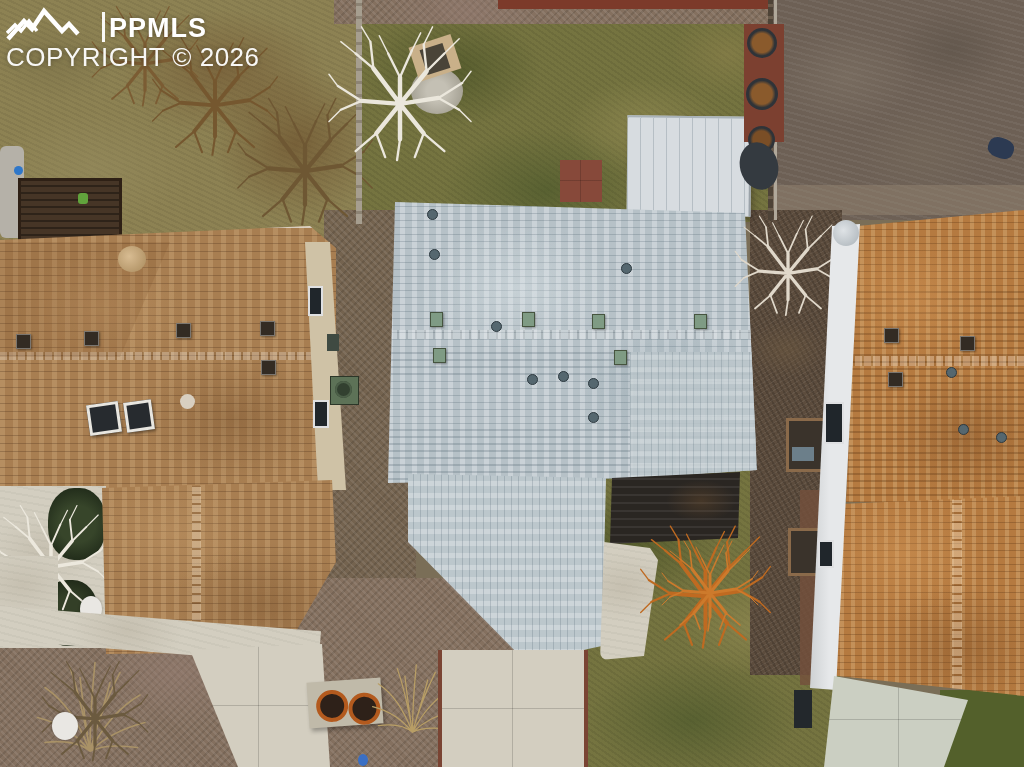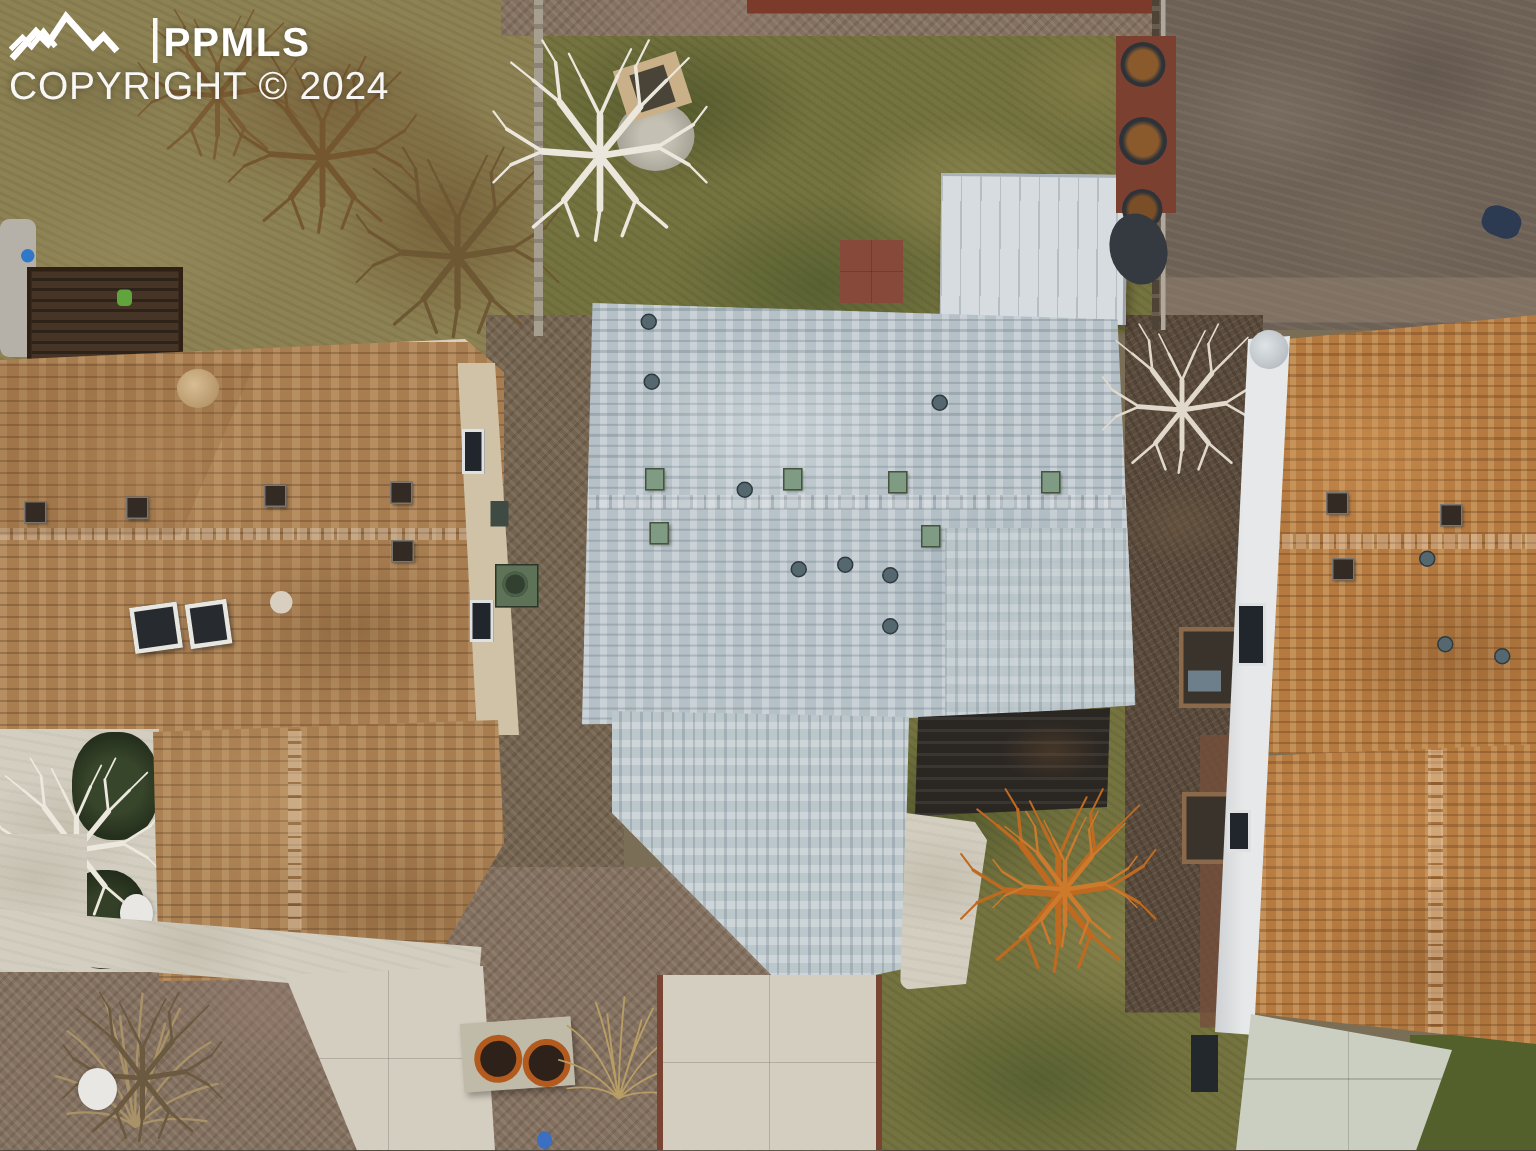--- a/index.html
+++ b/index.html
@@ -270,16 +270,16 @@
     <div class="wm-top">
       <svg width="92" height="36" viewBox="0 0 92 36">
         <g stroke="#fff" fill="none" stroke-linejoin="miter">
           <path stroke-width="4.5" d="M2 33 L18 15 L26 23 L38 5 L56 25 L63 18 L72 28"></path>
           <path stroke-width="3.5" d="M1 27 L9 19 L15 25 L23 15 L31 25"></path>
         </g>
       </svg>
       <div class="wm-bar"></div>
       <span class="wm-brand">PPMLS</span>
     </div>
-    <div class="wm-copy">COPYRIGHT © 2024</div>
+    <div class="wm-copy">COPYRIGHT © 2026</div>
   </div>
 
 </div>
 
 </body></html>

